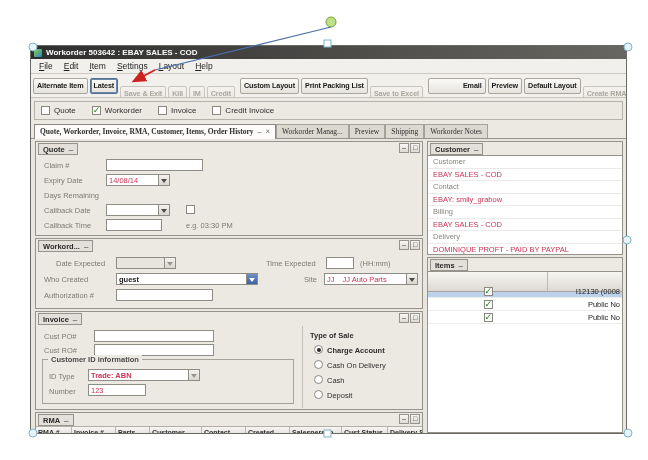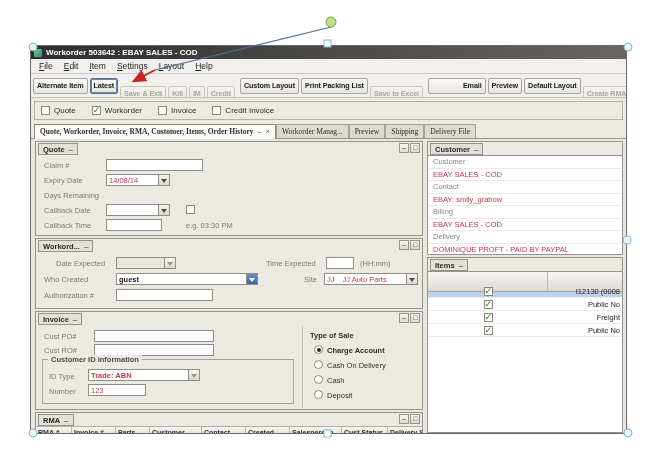--- a/index.html
+++ b/index.html
@@ -129,21 +129,21 @@
 
     <div class="tabstrip">
       <span class="tab active">
         <span>Quote, Workorder, Invoice, RMA, Customer, Items, Order History</span>
         <span class="tgl">–</span>
         <span class="tgl">×</span>
       </span>
       <span class="tab">Workorder Manag...</span>
       <span class="tab">Preview</span>
       <span class="tab">Shipping</span>
-      <span class="tab">Delivery File</span>
+      <span class="tab">Workorder Notes</span>
     </div>
 
     <div class="content">
 
       <div class="panel" style="left:4px;top:2px;width:388px;height:95px;">
         <div class="phead">
           <span class="ptab">
               <span>Quote</span>
               <span class="pmin">–</span>
             </span>
@@ -291,26 +291,20 @@
           <div class="irow">
             <span class="icell1">
                 <span class="cb on"></span>
               </span>
             <span class="icell2">Public No</span>
           </div>
           <div class="irow">
             <span class="icell1">
                 <span class="cb on"></span>
               </span>
-            <span class="icell2">Freight</span>
-          </div>
-          <div class="irow">
-            <span class="icell1">
-                <span class="cb on"></span>
-              </span>
             <span class="icell2">Public No</span>
           </div>
         </div>
       </div>
 
     </div>
   </div>
 
   <svg class="annot" viewBox="0 0 648 460">
     <defs>

